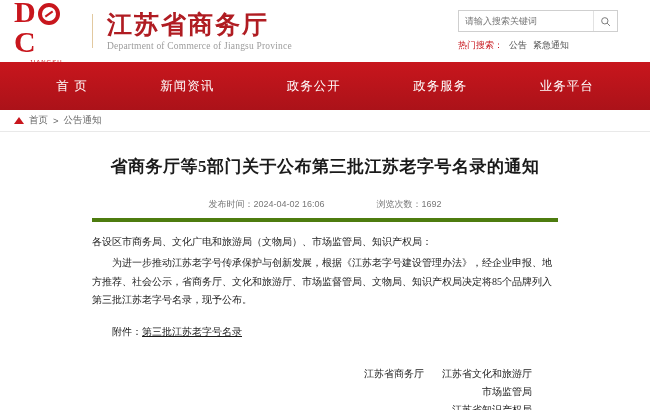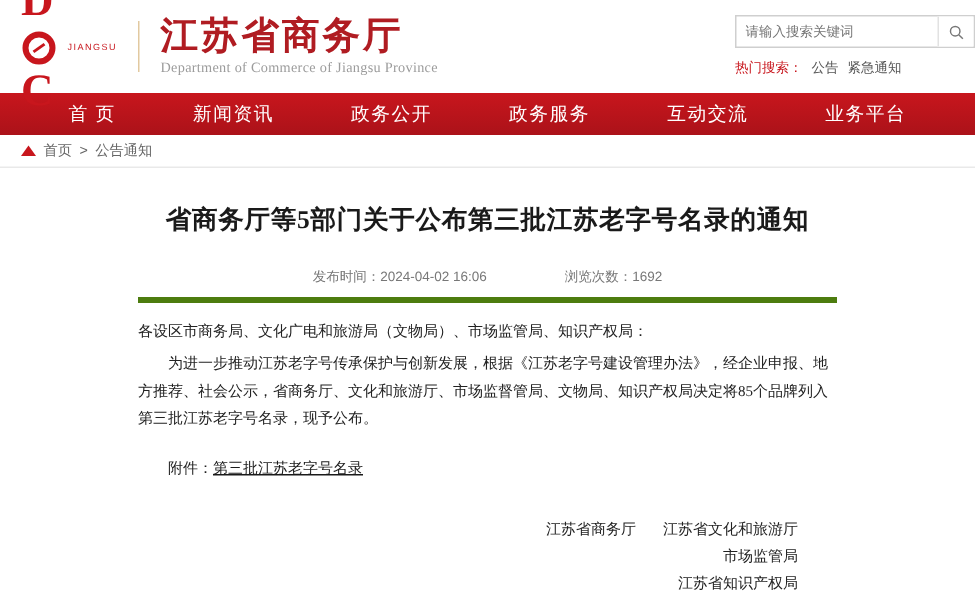--- a/index.html
+++ b/index.html
@@ -28,21 +28,21 @@
   }
   .logo-block {
     display: flex;
     align-items: center;
     gap: 10px;
   }
   .logo-mark {
     position: relative;
     width: 64px; height: 44px;
     display: flex;
-    flex-direction: row;
+    flex-direction: column;
     align-items: center;
     justify-content: center;
   }
   .logo-doc {
     font-family: "Liberation Serif", serif;
     font-weight: bold;
     font-size: 30px;
     letter-spacing: 1px;
     color: #c8161d;
     line-height: 1;
@@ -95,21 +95,21 @@
     font-family: "Liberation Serif", serif;
     font-size: 9.5px;
     color: #9c9c9c;
     letter-spacing: 0.2px;
     margin-top: 3px;
   }
 
   
   .search-area {
     position: absolute;
-    right: 0;
+    right: 32px;
     top: 10px;
     width: 160px;
   }
   .search-box {
     display: flex;
     align-items: center;
     border: 1px solid #cfcfcf;
     height: 22px;
     background: #fff;
   }
@@ -140,21 +140,21 @@
     display: flex;
     align-items: flex-start;
     gap: 6px;
     white-space: nowrap;
   }
   .hot-label { color: #c8161d; }
   .hot-link { color: #555; text-decoration: none; }
 
   
   .nav {
-    height: 28px;
+    height: 48px;
     background: linear-gradient(180deg, #c8161d 0%, #ab1219 100%);
     display: flex;
     align-items: center;
     justify-content: space-around;
     padding: 0 20px;
   }
   .nav-item {
     color: #ffffff;
     font-size: 12.5px;
     letter-spacing: 1px;
@@ -282,21 +282,20 @@
         <a class="hot-link" href="#">紧急通知</a>
       </div>
     </div>
   </div>
 
   <div class="nav">
     <div class="nav-item">首 页</div>
     <div class="nav-item">新闻资讯</div>
     <div class="nav-item">政务公开</div>
     <div class="nav-item">政务服务</div>
-    <div class="nav-item">互动交流</div>
     <div class="nav-item">业务平台</div>
   </div>
 
   <div class="breadcrumb">
     <span class="home-tri"></span>
     <a href="#">首页</a>
     <span>&gt;</span>
     <a href="#">公告通知</a>
   </div>
 

